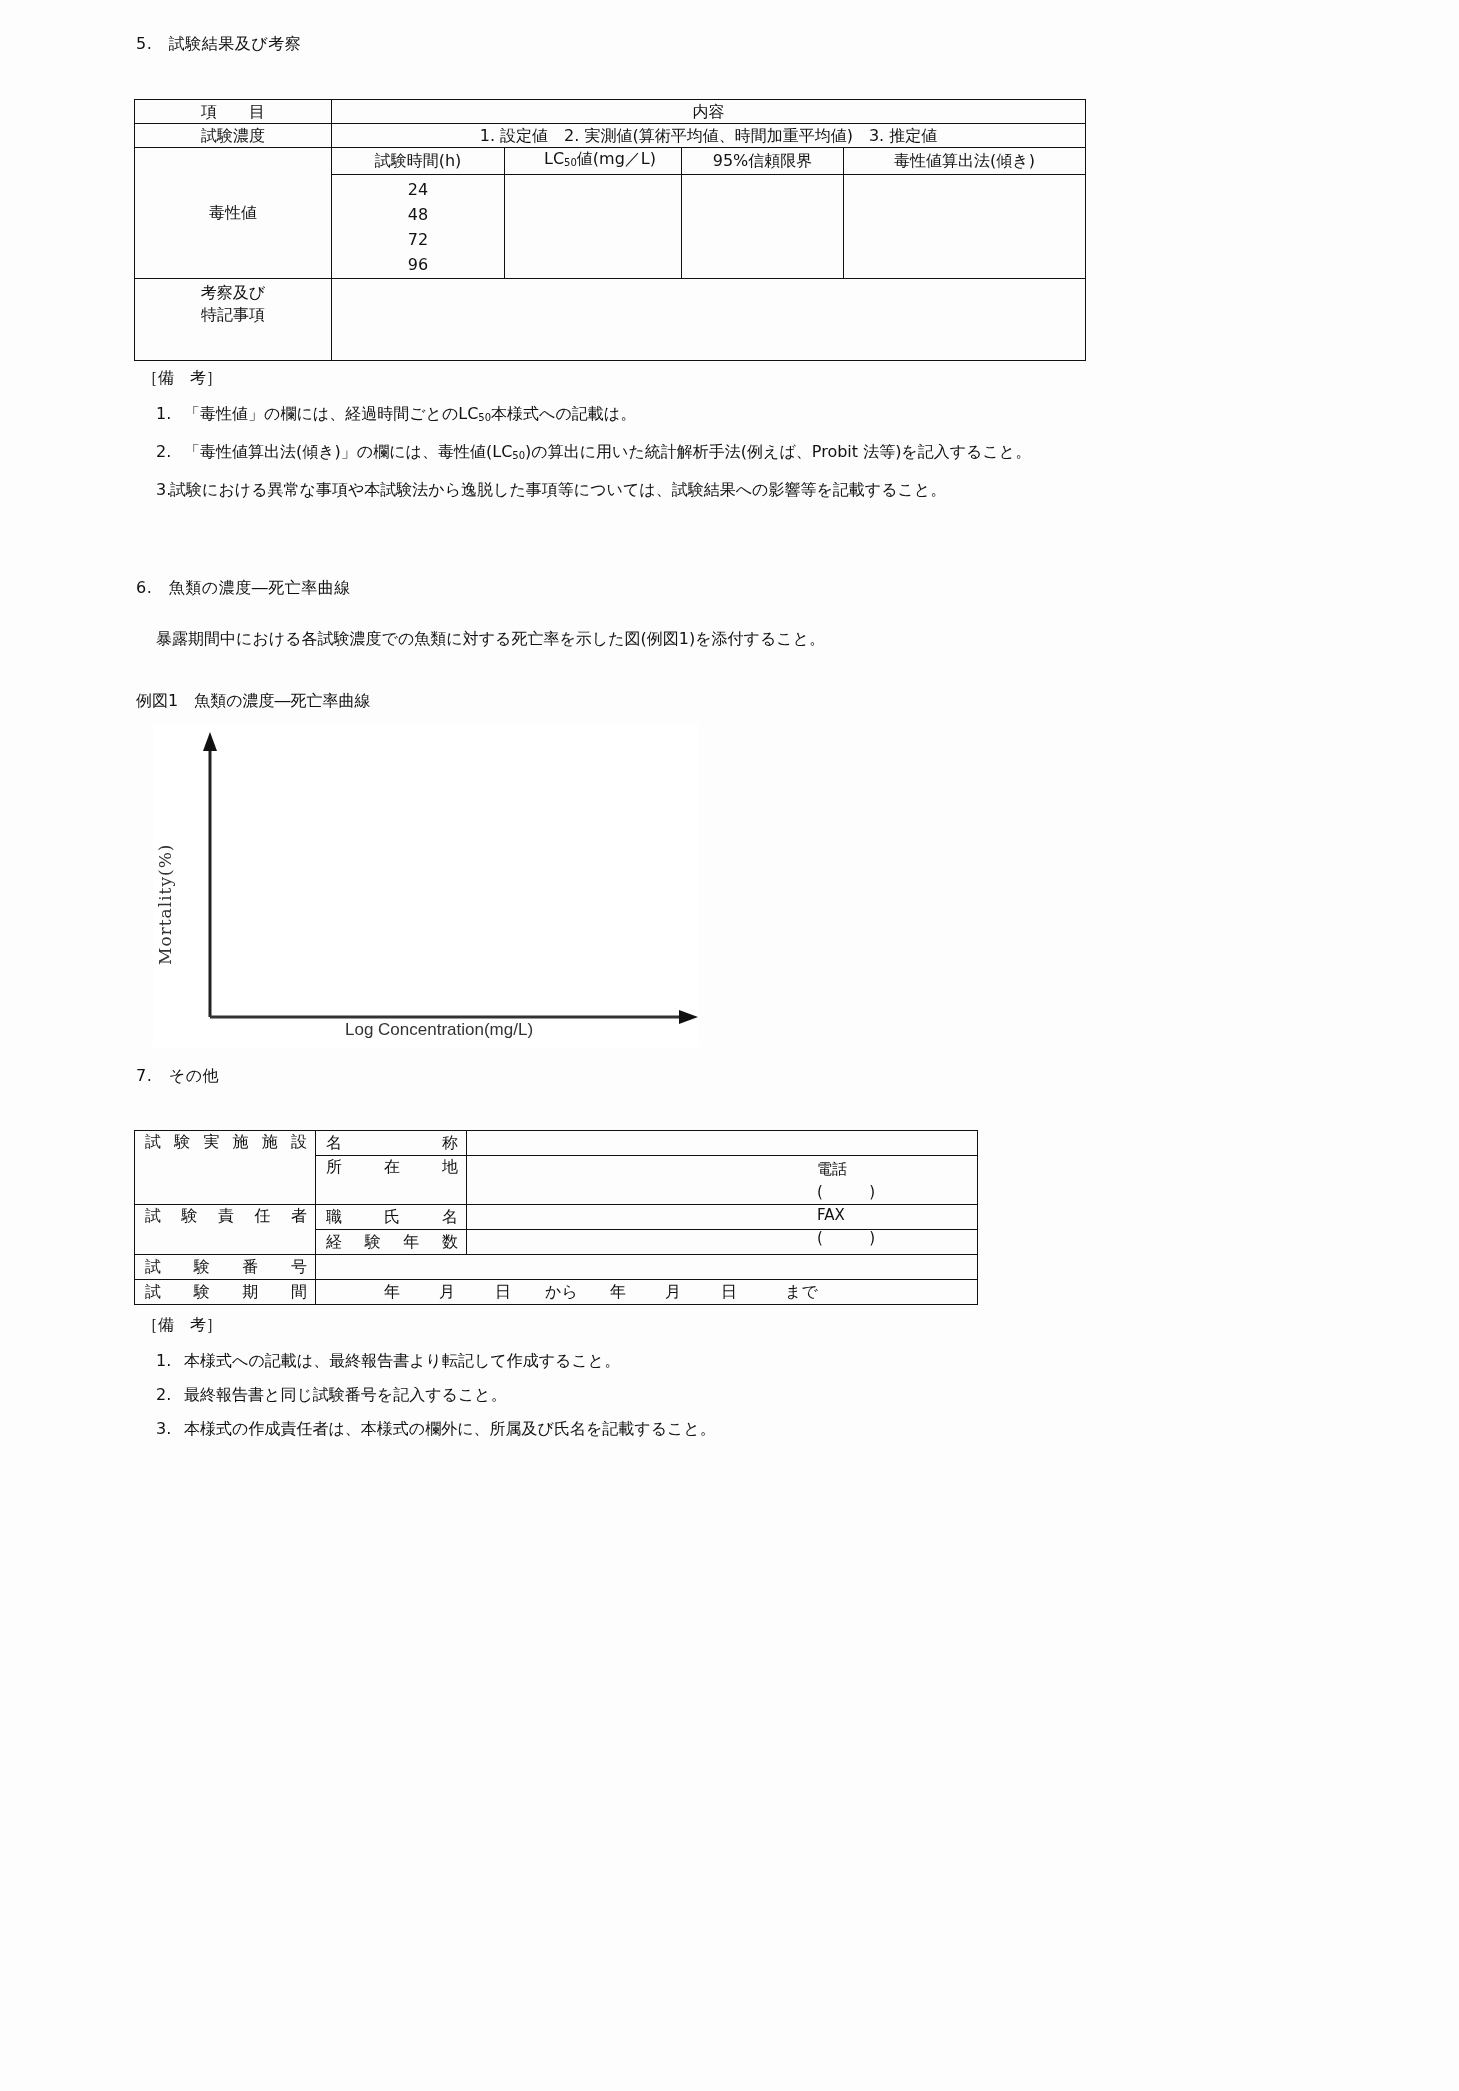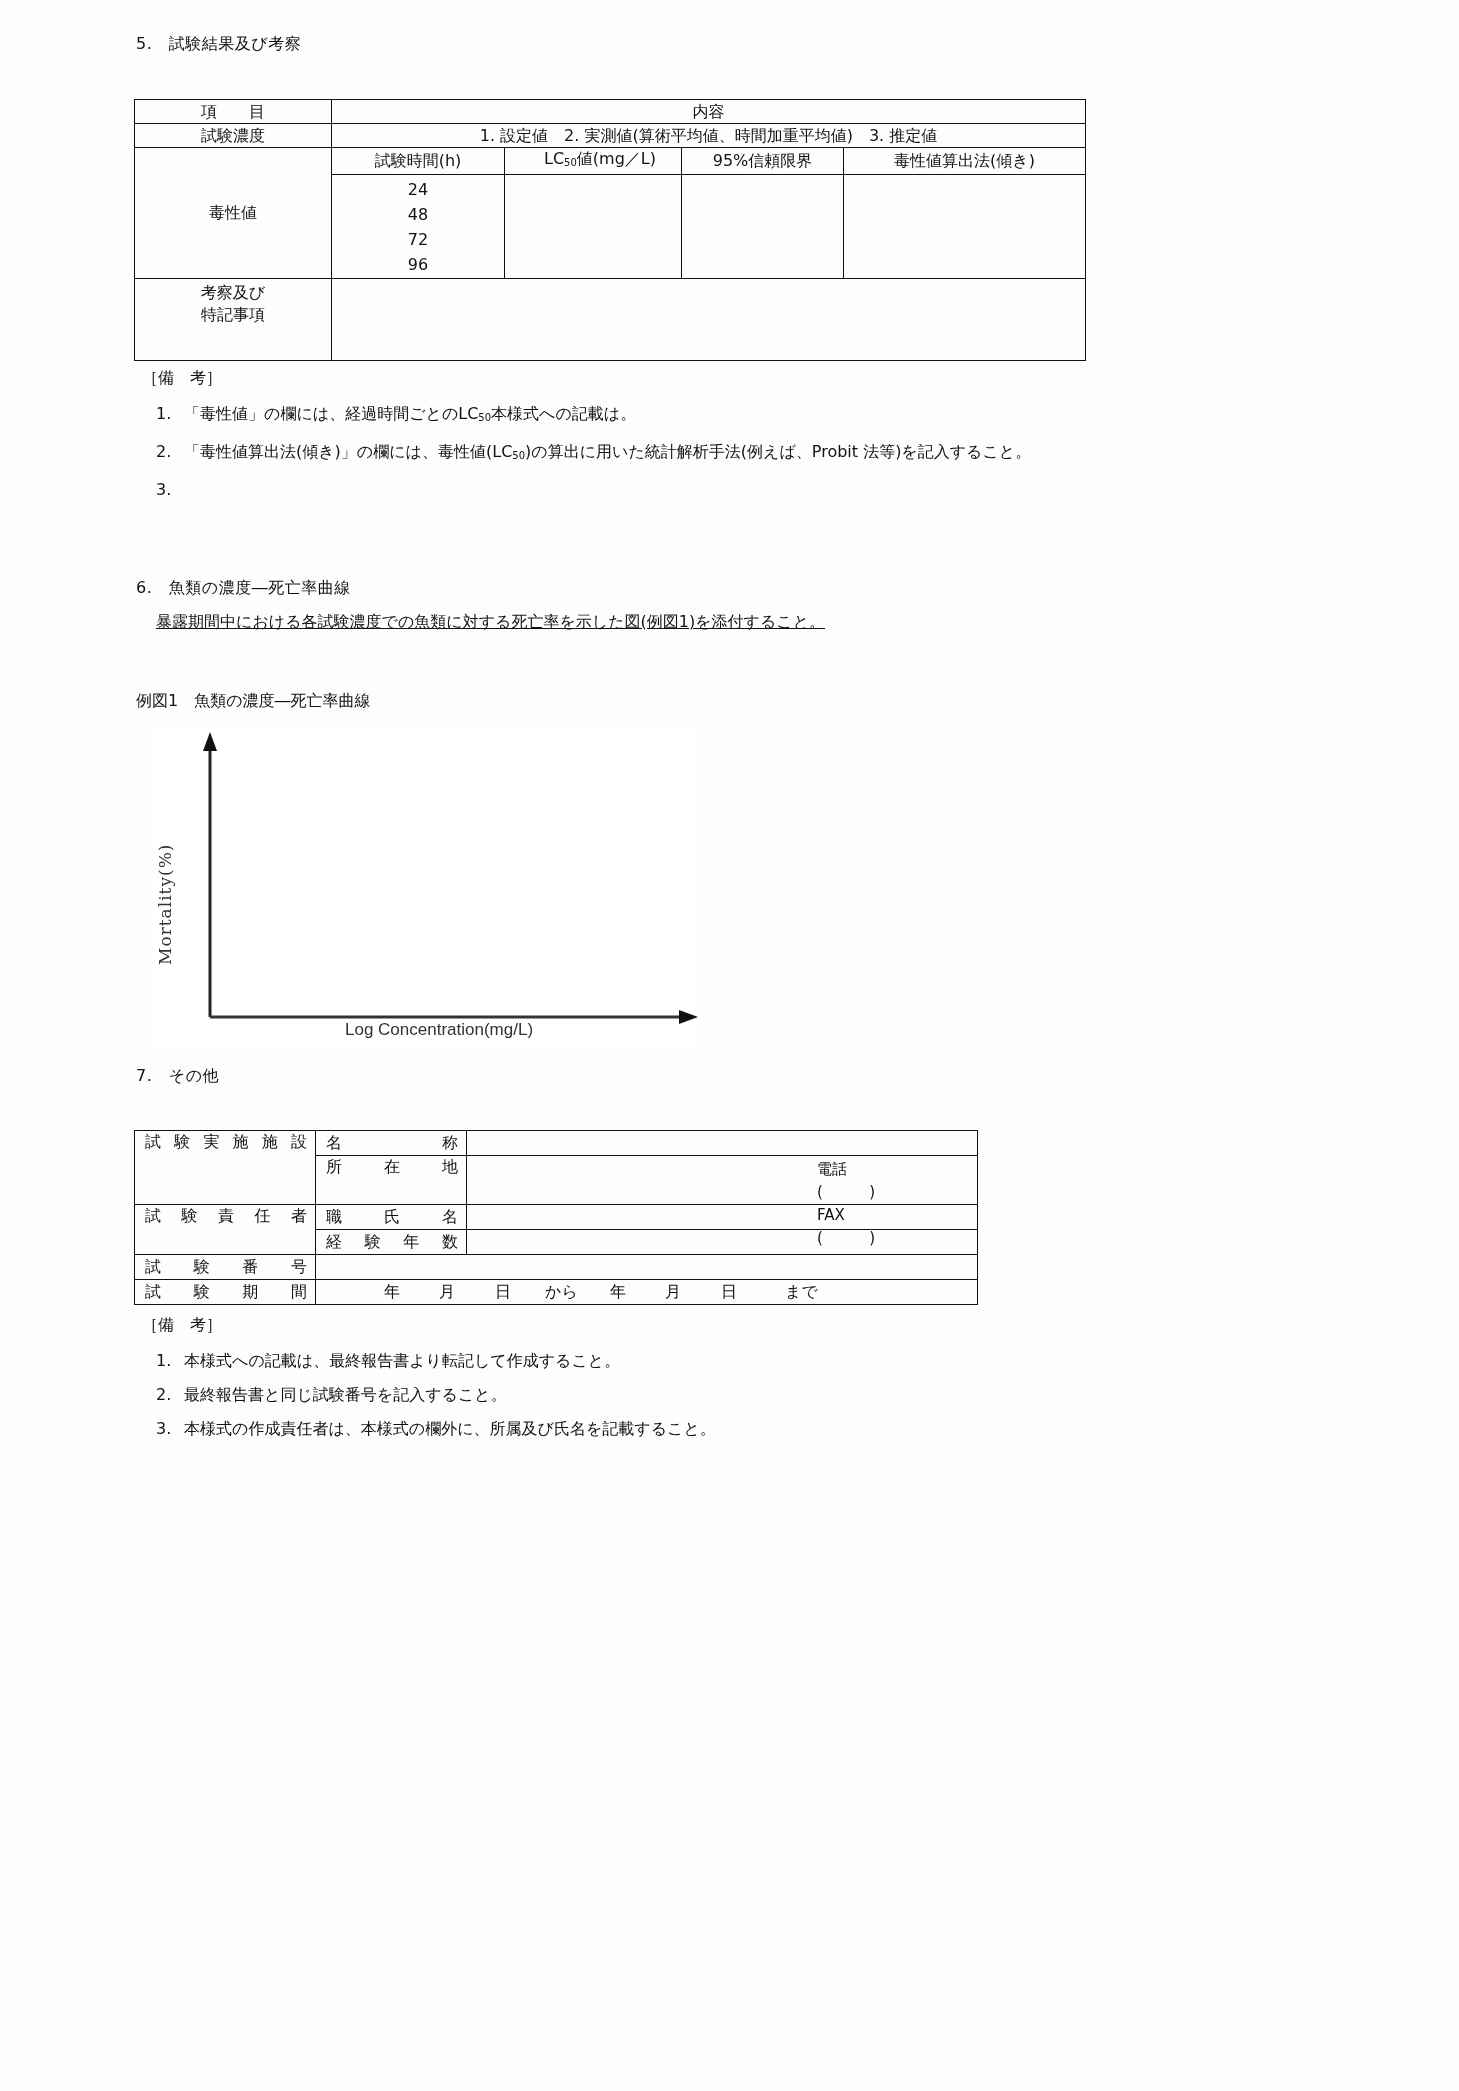--- a/index.html
+++ b/index.html
@@ -119,25 +119,26 @@
   <div class="note">
     <span class="num">1.</span>
     <span>「毒性値」の欄には、経過時間ごとのLC</span><sub class="small">50</sub><span>本様式への記載は。</span>
   </div>
   <div class="note">
     <span class="num">2.</span>
     <span>「毒性値算出法(傾き)」の欄には、毒性値(LC</span><sub class="small">50</sub><span>)の算出に用いた統計解析手法(例えば、Probit 法等)を記入すること。</span>
   </div>
   <div class="note">
     <span class="num">3.</span>
+    <span class="cont" style="margin-left:-14px;">試験における異常な事項や本試験法から逸脱した事項等については、試験結果への影響等を記載すること。</span>
   </div>
 </div>
 
 <div class="abs section-title" style="left:136px; top:578px;">6.　魚類の濃度―死亡率曲線</div>
-<div class="abs" style="left:156px; top:612px;text-decoration:underline;">暴露期間中における各試験濃度での魚類に対する死亡率を示した図(例図1)を添付すること。</div>
+<div class="abs" style="left:156px; top:629px;">暴露期間中における各試験濃度での魚類に対する死亡率を示した図(例図1)を添付すること。</div>
 <div class="abs" style="left:136px; top:683px;margin-top:8px;">例図1　魚類の濃度―死亡率曲線</div>
 
 <div id="chart">
   <svg width="546" height="322">
     <line x1="57" y1="292" x2="57" y2="22" stroke="#222" stroke-width="3"></line>
     <polygon points="57,7 50,26 64,26" fill="#111"></polygon>
     <line x1="57" y1="292" x2="528" y2="292" stroke="#333" stroke-width="3"></line>
     <polygon points="545,292 526,285 526,299" fill="#111"></polygon>
   </svg>
   <div class="ylabel">Mortality(%)</div>

